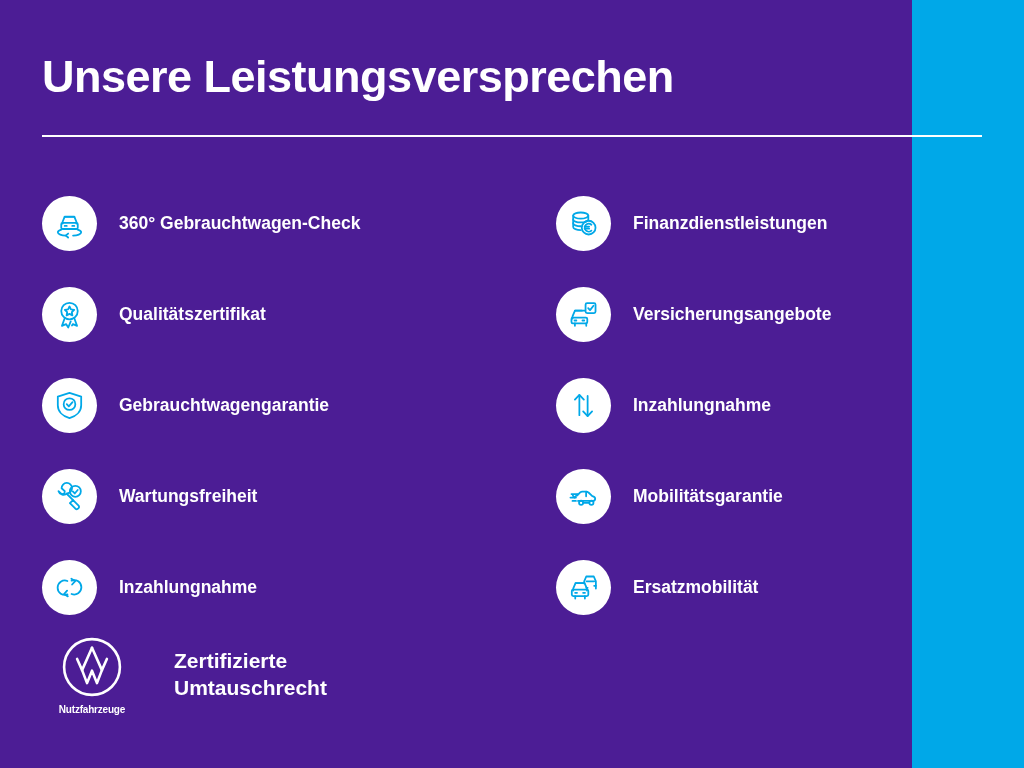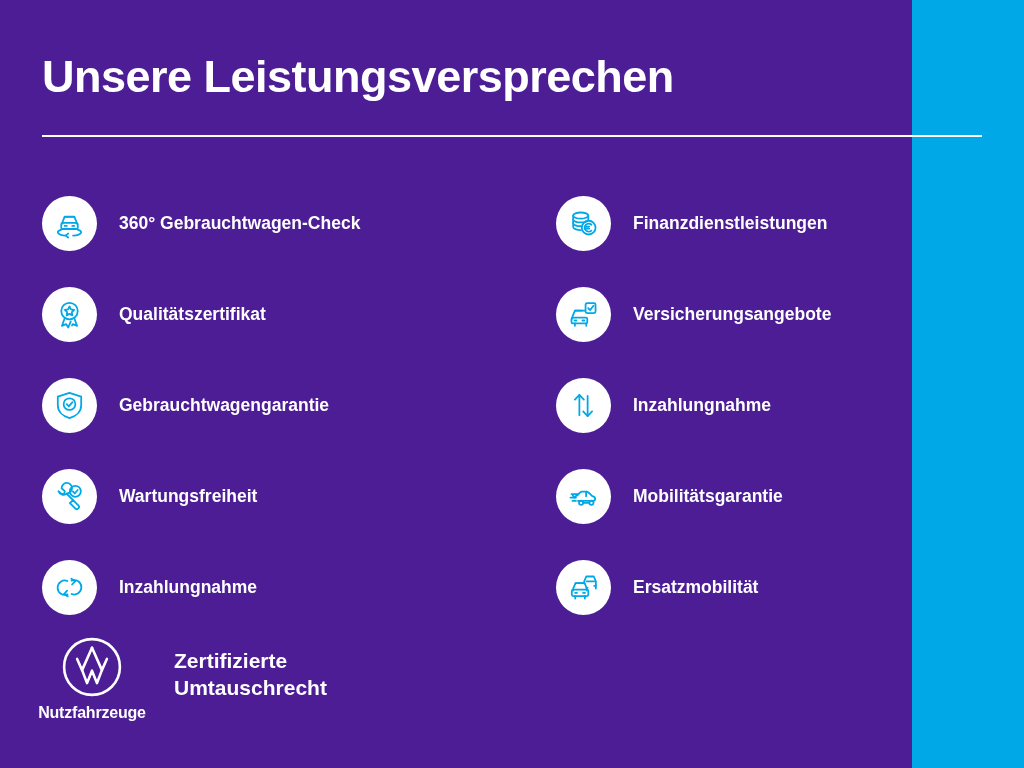--- a/index.html
+++ b/index.html
@@ -101,21 +101,21 @@
     flex-direction: column;
     align-items: center;
   }
   .vw-logo {
     width: 62px;
     height: 62px;
     display: block;
   }
   .brand-sub {
     margin-top: 6px;
-    font-size: 16px;
+    font-size: 10px;
     font-weight: bold;
     color: #ffffff;
     letter-spacing: -0.2px;
     white-space: nowrap;
   }
   .brand-claim {
     margin-left: 28px;
     margin-top: 12px;
     font-size: 21px;
     font-weight: bold;

